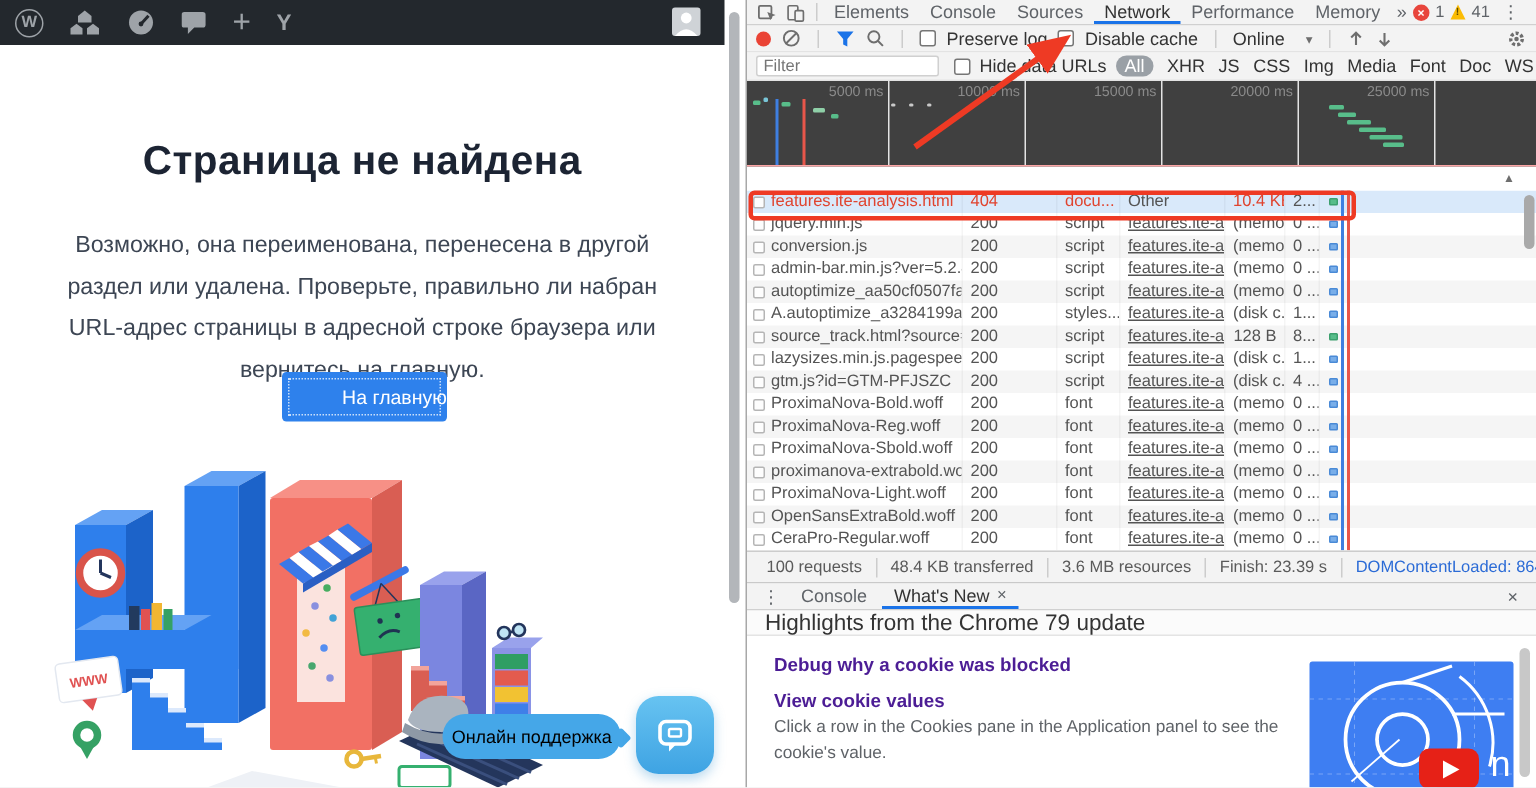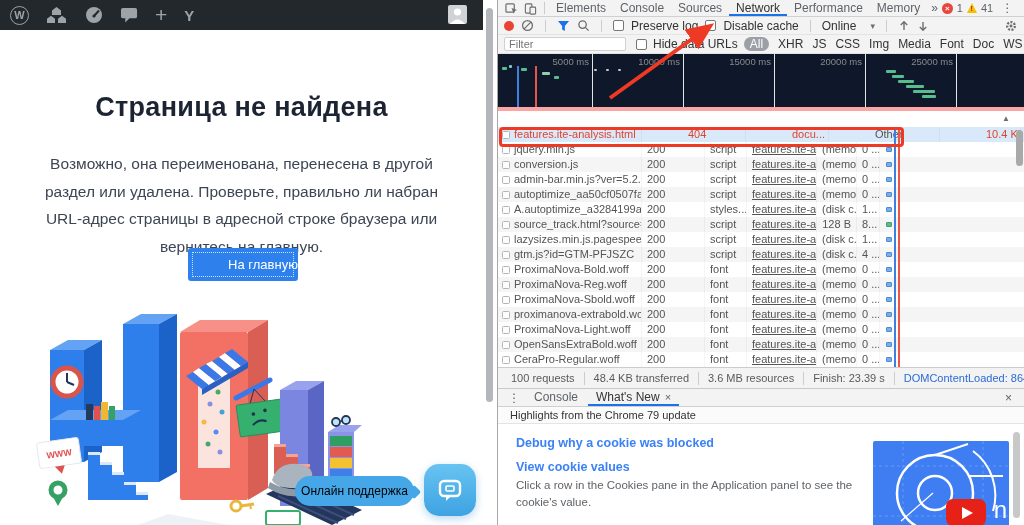--- a/index.html
+++ b/index.html
@@ -65,40 +65,40 @@
   .gear-right { margin-left:auto; }
 
   .dt-filterbar { position:absolute; left:0; top:35px; width:100%; height:19px; background:#f3f3f3;
                   border-bottom:1px solid #e3e3e3; display:flex; align-items:center; padding:0 6px; gap:6px; }
   .filter-input { width:122px; height:14px; border:1px solid #d0d0d0; border-radius:2px; font-size:11px;
                   font-family:inherit; padding:0 4px; color:#333; background:#fff; }
   .chips { display:flex; align-items:center; gap:9px; }
   .chip { color:#333; cursor:pointer; white-space:nowrap; }
   .chip.active { background:#9aa0a6; color:#fff; border-radius:8px; padding:0 6px; }
 
-  .dt-overview { position:absolute; left:0; top:54px; width:100%; height:57px; background:#0f172a;
-                 border-bottom:4px solid #fca5a5; overflow:hidden; }
+  .dt-overview { position:absolute; left:0; top:54px; width:100%; height:57px; background:#404040;
+                 border-bottom:1px solid #fca5a5; overflow:hidden; }
   .ov-seg { position:absolute; top:0; height:57px; border-right:1px solid #e4e4e4; }
   .ov-seg span { position:absolute; right:3px; top:2px; font-size:9.5px; color:#8a8a8a; white-space:nowrap; }
   .ov-mark { position:absolute; border-radius:1px; }
   .ov-line { position:absolute; top:12px; height:45px; width:1.5px; }
 
   .dt-thead { position:absolute; left:0; top:111px; width:100%; height:16px; background:#f3f3f3;
               border-bottom:1px solid #ccc; display:grid;
               grid-template-columns:144px 63px 42px 70px 40px 23px 1fr; align-items:center; }
   .dt-thead .col { font-size:11px; color:#5a5a5a; padding-left:5px; border-right:1px solid #ddd;
                    height:16px; line-height:16px; white-space:nowrap; overflow:hidden; cursor:pointer; }
   .dt-thead .col:last-child { border-right:none; }
   .sort-glyph { position:absolute; right:14px; top:3px; font-size:8px; color:#6e6e6e; }
 
   .dt-rows { position:absolute; left:0; top:127px; width:100%; height:240px; overflow:hidden; }
   .dt-row { display:grid; grid-template-columns:144px 63px 42px 70px 40px 23px 1fr; height:15px;
             align-items:center; font-size:11px; color:#545454; background:#fff; cursor:pointer; }
   .dt-row.striped { background:#f5f5f5; }
-  .dt-row.selected { background:#d9e9fa;gap:41px; }
+  .dt-row.selected { background:#d9e9fa; }
   .dt-row .c { padding-left:5px; white-space:nowrap; overflow:hidden; height:15px; line-height:15px;
                border-right:1px solid rgba(0,0,0,0.04); }
   .dt-row .c.name { display:flex; align-items:center; gap:4px; padding-left:4px; }
   .cb { width:8px; height:8px; border:1px solid #b5b5b5; border-radius:1.5px; background:#fdfdfd; flex:none; }
   .dt-row .c.size { text-align:right; padding-right:5px; }
   .dt-row .c.init span { text-decoration:underline; }
   .dt-row.init-plain .c.init span { text-decoration:none; }
   .dt-row.error .c.name, .dt-row.error .c.status, .dt-row.error .c.type, .dt-row.error .c.size { color:#e0442f; }
   .dt-row .c.wf { position:relative; border-right:none; }
   .wf-bar { position:absolute; left:6px; top:5px; width:6px; height:5px; border-radius:1px; }
@@ -112,26 +112,26 @@
   .sum-item { padding:0 9px; border-right:1px solid #ccc; white-space:nowrap; height:13px; line-height:13px; }
   .sum-item:last-child { border-right:none; }
 
   .dt-drawer { position:absolute; left:0; top:388px; width:100%; height:137px; background:#fff; border-top:1px solid #c9c9c9; }
   .drawer-tabbar { height:18px; background:#f3f3f3; border-bottom:1px solid #d0d0d0; display:flex;
                    align-items:center; padding:0 6px; gap:2px; }
   .drawer-tab { padding:0 8px; height:17px; line-height:17px; color:#5f6368; cursor:pointer; display:flex; align-items:center; gap:5px; }
   .drawer-tab.active { color:#333; box-shadow:inset 0 -2px 0 #1a73e8; }
   .tab-x { font-size:11px; color:#5f6368; }
   .drawer-close { margin-left:auto; color:#5f6368; cursor:pointer; padding:0 6px; }
-  .drawer-subhead { height:17px; line-height:17px; padding-left:12px; font-size:11px; color:#333;
+  .drawer-subhead { height:17px; line-height:17px; padding-left:12px; font-size:15px; color:#333;
                     background:#fbfbfb; border-bottom:1px solid #e4e4e4; }
   .drawer-content { position:relative; height:101px; overflow:hidden; }
   .news-left { padding:2px 0 0 18px; width:360px; }
   .news-item { margin-top:10px; }
-  .news-title { font-size:12.5px; font-weight:bold; color:#3b82f6; white-space:nowrap; }
+  .news-title { font-size:12.5px; font-weight:bold; color:#4c1d95; white-space:nowrap; }
   .news-desc { font-size:11.5px; color:#5f6368; margin-top:3px; line-height:1.45; width:345px; }
   .video-thumb { position:absolute; left:375px; top:17px; width:136px; height:100px; background:#3e7ef2;
                  border-radius:2px; overflow:hidden; cursor:pointer; }
   .play-btn { position:absolute; left:73px; top:58px; width:40px; height:27px; background:#e62117;
               border-radius:7px; display:flex; align-items:center; justify-content:center; }
   .play-tri { width:0; height:0; border-left:11px solid #fff; border-top:6.5px solid transparent;
               border-bottom:6.5px solid transparent; margin-left:3px; }
   .video-n { position:absolute; right:2px; top:55px; color:#fff; font-size:24px; }
   .drawer-scroll { position:absolute; right:4px; top:8px; width:7px; height:86px; background:#c8c8c8; border-radius:3.5px; }
 

